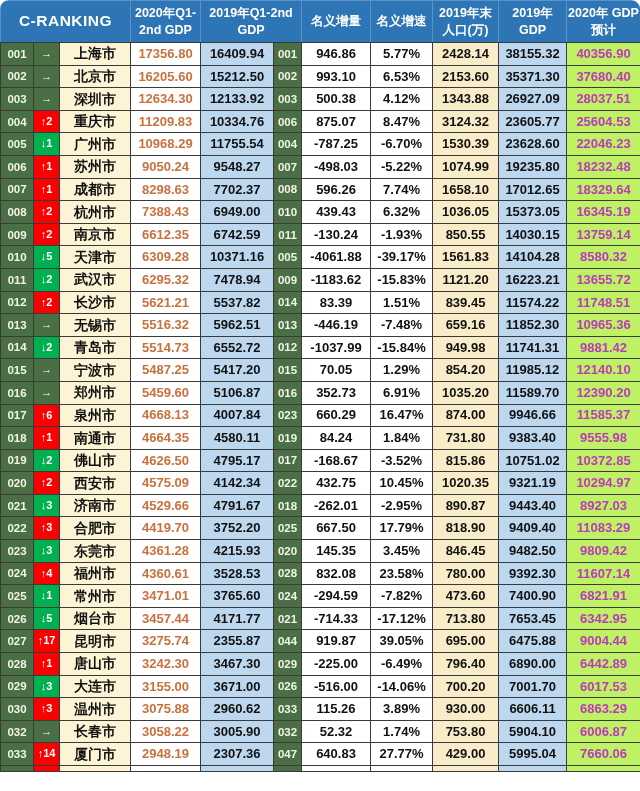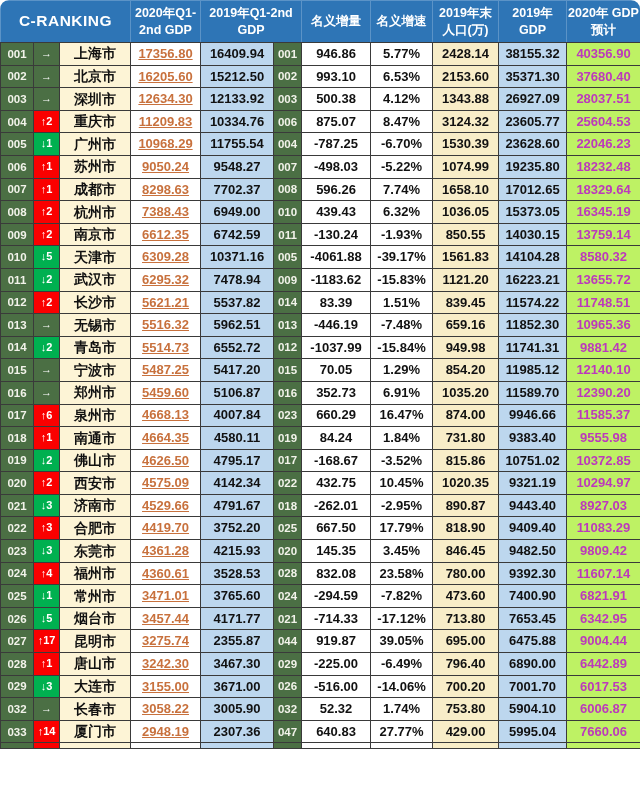--- a/index.html
+++ b/index.html
@@ -50,21 +50,21 @@
   .c-rank, .c-rank2 {
     background: var(--dark_green, #4b6f44);
     color: #f2f3ea;
     font-size: 11.5px;
   }
   .c-move { color: #ffffff; font-size: 11px; }
   .dir-up   { background: var(--up_red, #fa0000); }
   .dir-down { background: var(--down_green, #00b050); }
   .dir-same { background: var(--dark_green, #4b6f44); }
   .c-city { background: var(--city_cream, #fdf4d6); font-size: 14px; }
-  .c-g20  { background: #ffffff; color: var(--gdp2020_orange, #c8713d); text-decoration: underline; }
+  .c-g20  { background: #ffffff; color: var(--gdp2020_orange, #c8713d); }
   .c-g19q { background: var(--light_blue, #bdd7ee); }
   .c-delta, .c-rate { background: #ffffff; }
   .c-pop  { background: var(--pop_cream, #f8edc8); margin-left: 32px; }
   .c-g19  { background: var(--light_blue, #bdd7ee); margin-left: 44px; }
   .c-est  { background: #bef264; color: var(--forecast_magenta, #bc39bc); }
   tr.partial { height: 6px; }
   tr.partial td { font-size: 1px; }
 </style>
 </head>
 <body>
@@ -468,20 +468,33 @@
           <td class="c-g20">3155.00</td>
           <td class="c-g19q">3671.00</td>
           <td class="c-rank2">026</td>
           <td class="c-delta">-516.00</td>
           <td class="c-rate">-14.06%</td>
           <td class="c-pop">700.20</td>
           <td class="c-g19">7001.70</td>
           <td class="c-est">6017.53</td>
         </tr>
         <tr>
+          <td class="c-rank">030</td>
+          <td class="c-move dir-up">↑3</td>
+          <td class="c-city">温州市</td>
+          <td class="c-g20">3075.88</td>
+          <td class="c-g19q">2960.62</td>
+          <td class="c-rank2">033</td>
+          <td class="c-delta">115.26</td>
+          <td class="c-rate">3.89%</td>
+          <td class="c-pop">930.00</td>
+          <td class="c-g19">6606.11</td>
+          <td class="c-est">6863.29</td>
+        </tr>
+        <tr>
           <td class="c-rank">032</td>
           <td class="c-move dir-same">→</td>
           <td class="c-city">长春市</td>
           <td class="c-g20">3058.22</td>
           <td class="c-g19q">3005.90</td>
           <td class="c-rank2">032</td>
           <td class="c-delta">52.32</td>
           <td class="c-rate">1.74%</td>
           <td class="c-pop">753.80</td>
           <td class="c-g19">5904.10</td>

